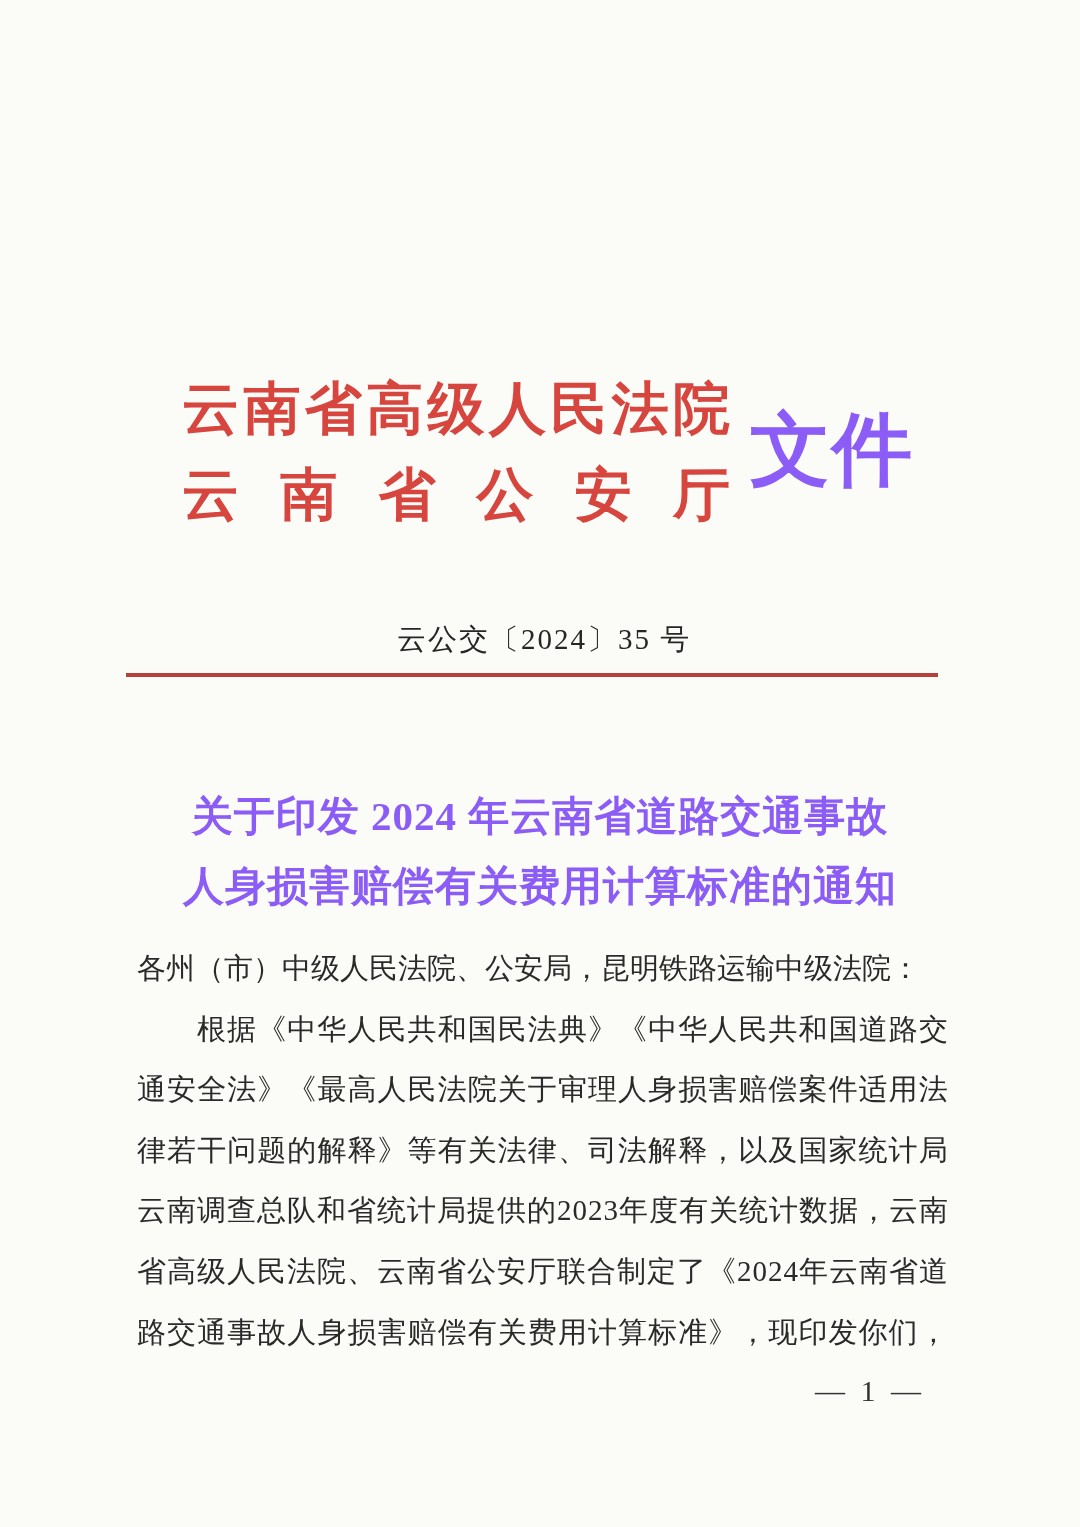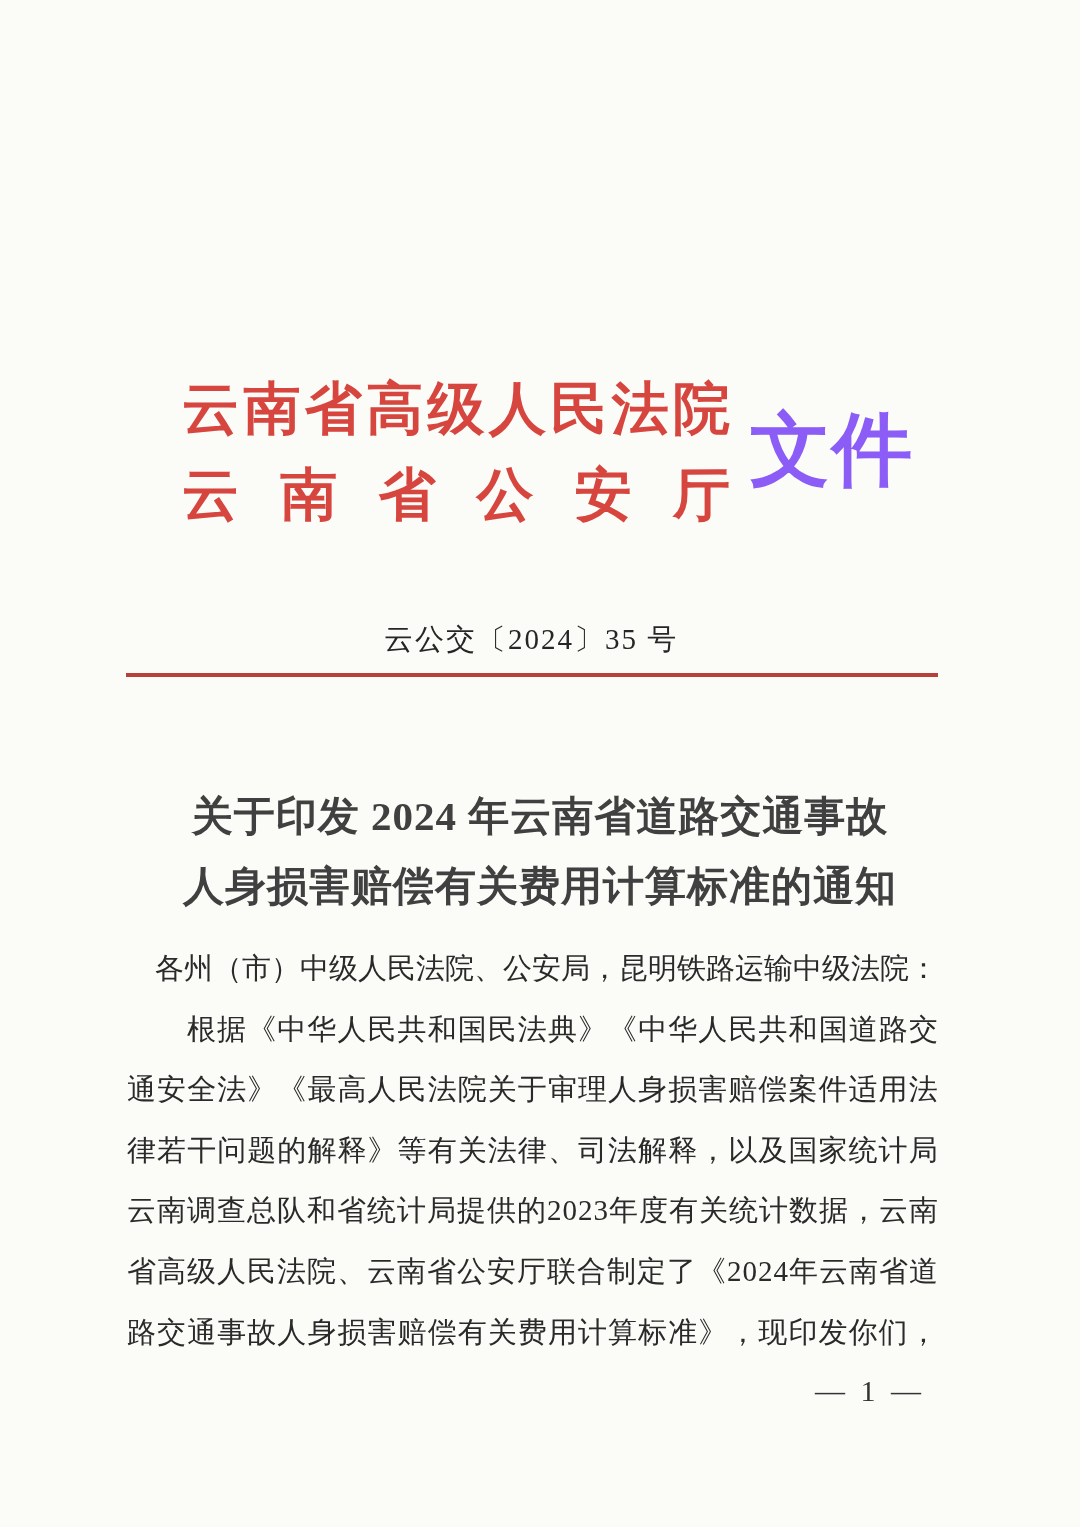--- a/index.html
+++ b/index.html
@@ -40,21 +40,21 @@
     line-height: 96px;
     font-size: 80px;
     font-weight: bold;
     color: #8b5cf6;
     letter-spacing: 2px;
   }
 
   
   .doc-number {
     position: absolute;
-    left: 4px;
+    left: 17px;
     top: 620px;
     width: 1054px;
     text-align: center;
     font-size: 29px;
     letter-spacing: 2px;
     color: #262626;
   }
 
   
   .red-rule {
@@ -68,34 +68,33 @@
 
   
   .title-block {
     position: absolute;
     left: 0;
     top: 781px;
     width: 1080px;
     text-align: center;
     font-weight: bold;
     font-size: 41px;
-    color: #404040;
+    color: #8b5cf6;
     letter-spacing: 1px;
   }
   .title-line { height: 70px; line-height: 70px; }
 
   
   .body-block {
     position: absolute;
-    left: 127px;
+    left: 137px;
     top: 938px;
     width: 811px;
     font-size: 29px;
     color: #2a2a2a;
-    text-align: right;
   }
   .body-line {
     height: 60.6px;
     line-height: 60.6px;
     white-space: nowrap;
   }
   .body-line.justify {
     display: flex;
     justify-content: space-between;
     align-items: center;

